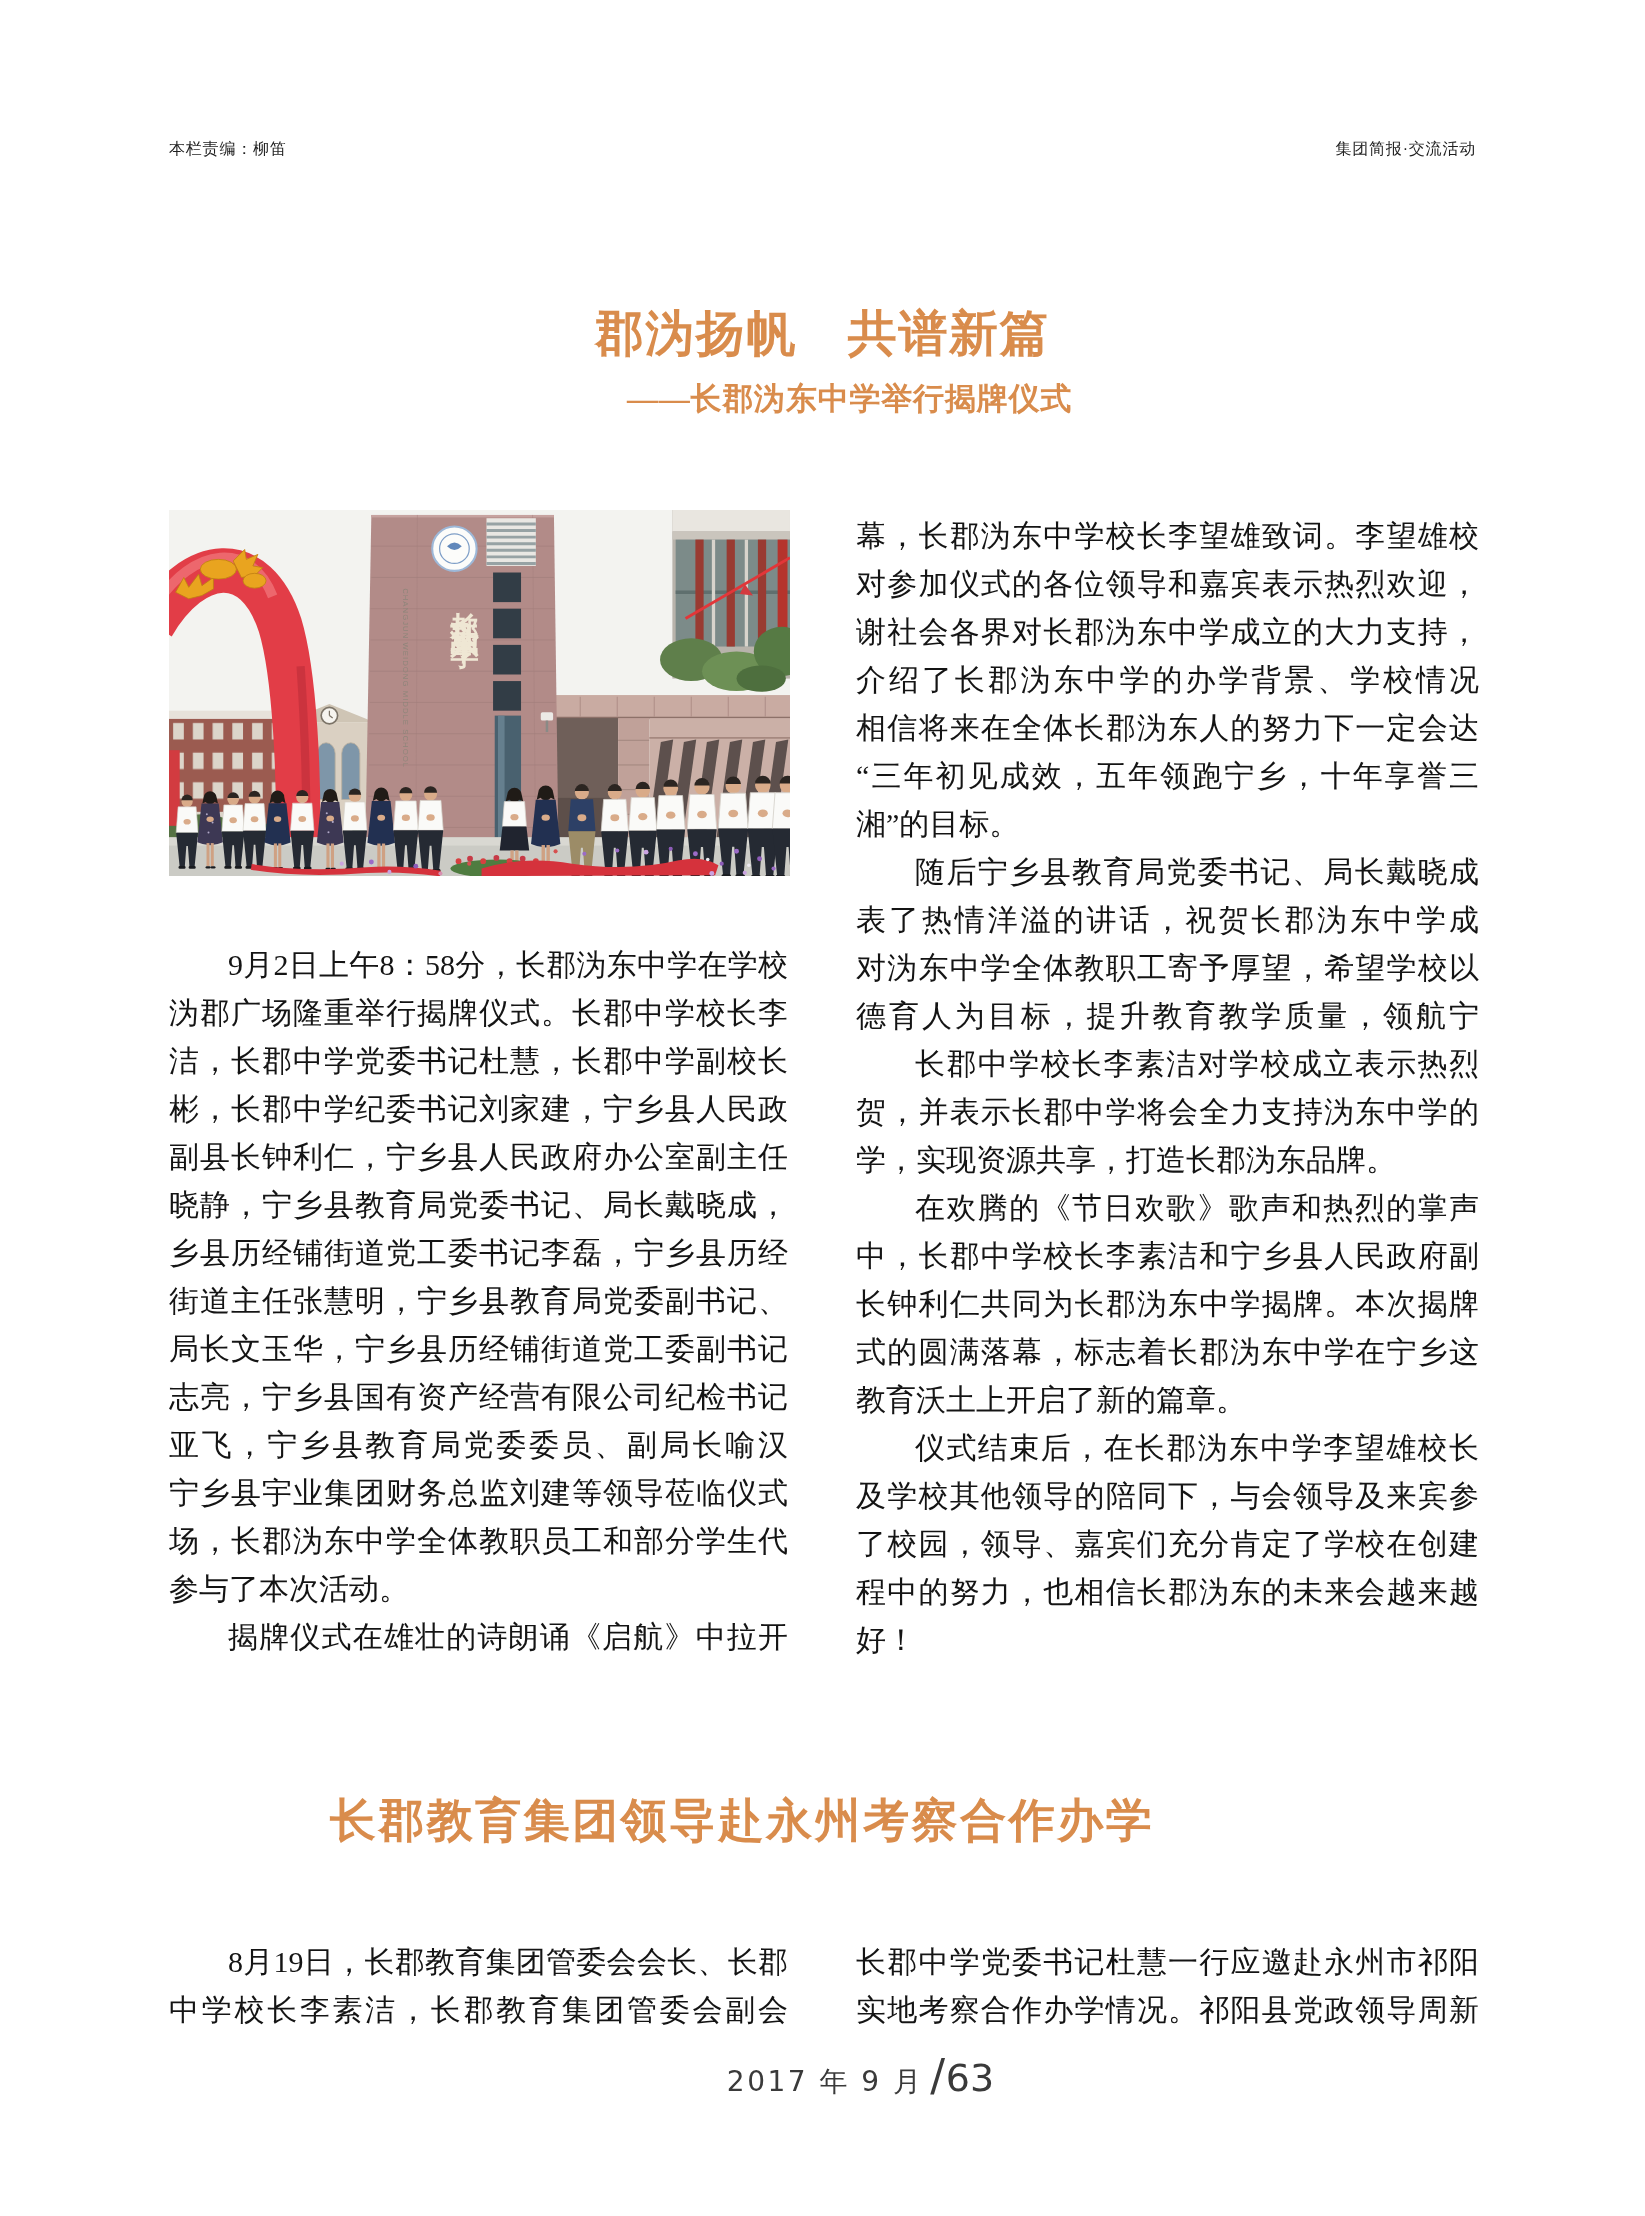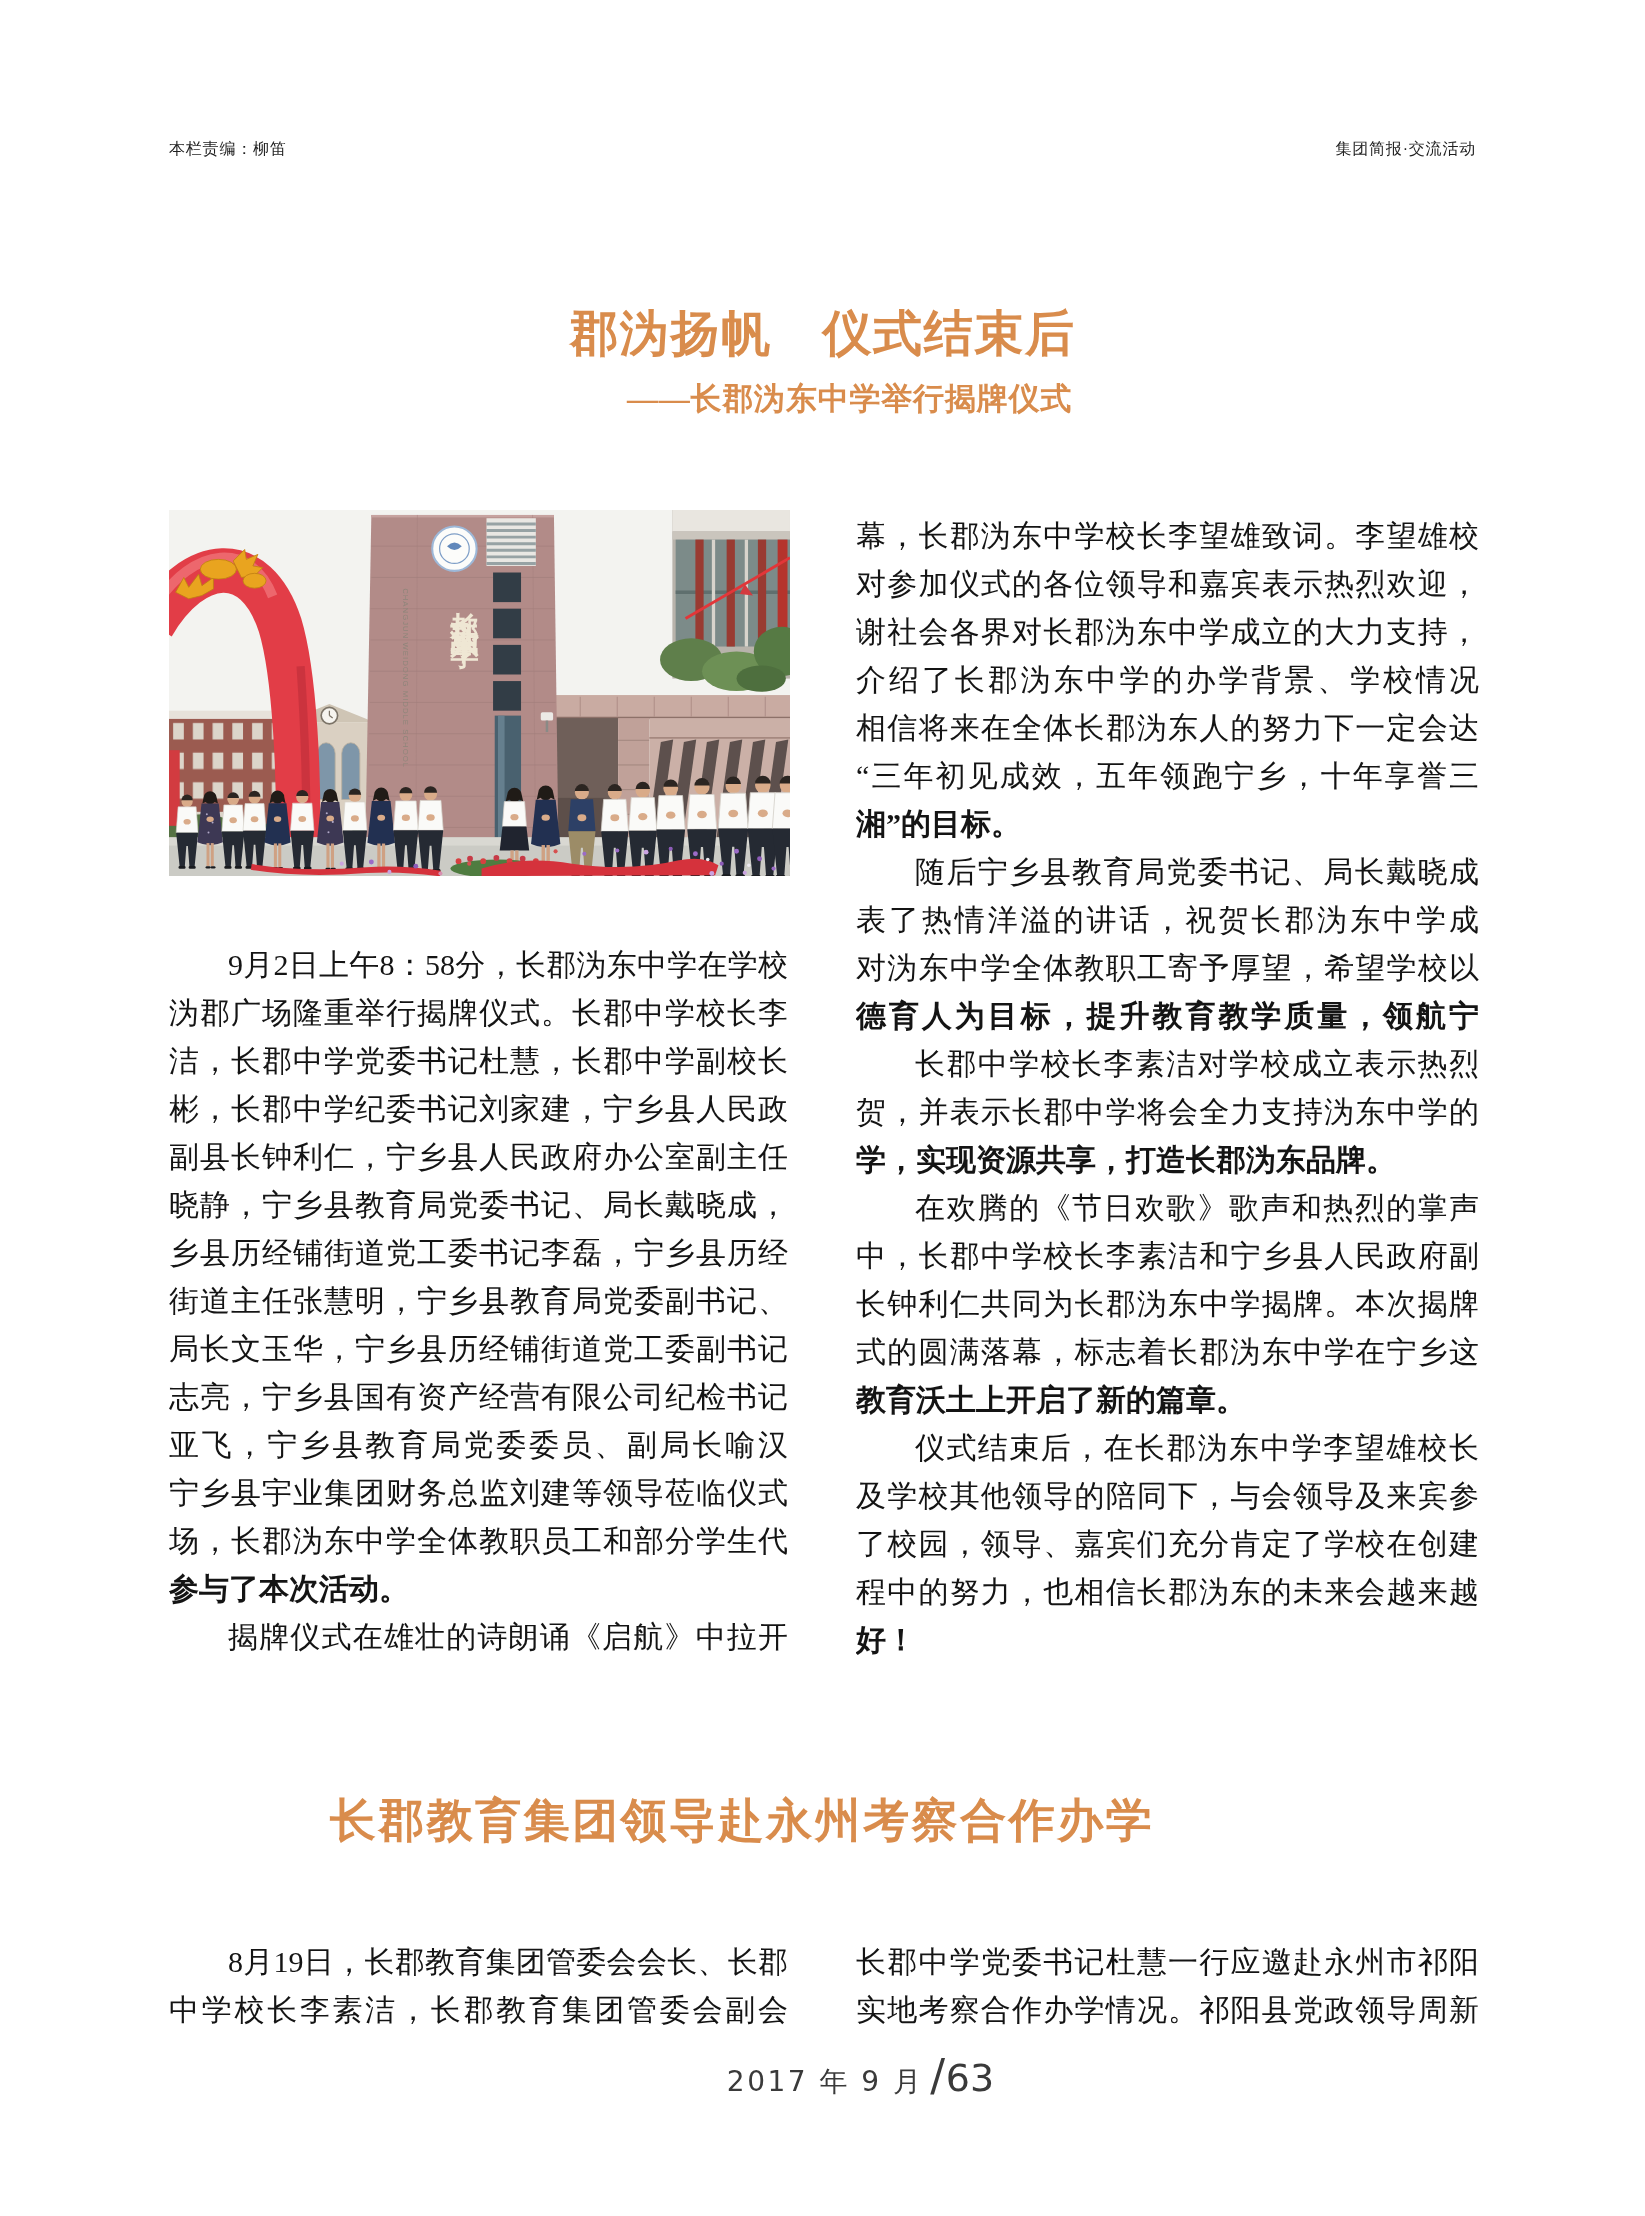--- a/index.html
+++ b/index.html
@@ -29,40 +29,40 @@
   .col { color:var(--body-ink); }
   .col-a1-left  { top:941px; left:169px;  width:619px; }
   .col-a1-right { top:512px;  left:856px; width:623px; }
   .col-a2-left  { top:1938px; left:169px;  width:619px; }
   .col-a2-right { top:1938px; left:856px; width:623px; }
   .line {
     font-size:30px; height:48px; line-height:48px;
     text-align:justify; text-align-last:justify; overflow:hidden;
   }
   .line.indent { text-indent:59px; }
-  .line.pend   { text-align-last:left;font-weight:bold; }
+  .line.pend   { text-align-last:left; }
   .title2 {
     top:1790px; left:0; width:1484px; text-align:center;
     font-size:46px; font-weight:700; color:var(--accent); letter-spacing:2.5px;
   }
   .footer {
     top:2050px; left:0; width:1645px; text-align:center;
     font-family:"DejaVu Sans","Liberation Sans",sans-serif; color:#3a3a3a;padding-left:38px;
   }
   .f-date  { font-size:28px; letter-spacing:2.5px; }
   .f-slash { font-size:44px; font-weight:400; margin:0 0.8px 0 6.6px; }
   .f-num   { font-size:38px; }
 </style>
 </head>
 <body>
 
 <div class="abs hdr hdr-left">本栏责编：柳笛</div>
 <div class="abs hdr hdr-right">集团简报·交流活动</div>
 
-<div class="abs title1">郡沩扬帆　仪式结束后</div>
+<div class="abs title1">郡沩扬帆　共谱新篇</div>
 <div class="abs subtitle1">——长郡沩东中学举行揭牌仪式</div>
 
 <div class="abs photo">
 <svg width="621" height="366" viewBox="0 0 755 445" xmlns="http://www.w3.org/2000/svg">
   <defs>
     <pattern id="winA" width="24" height="36" patternUnits="userSpaceOnUse">
       <rect width="24" height="36" fill="#9b5b50"></rect>
       <rect x="5" y="7" width="13" height="20" fill="#dcd5ca"></rect>
     </pattern>
     <g id="fg-man">

